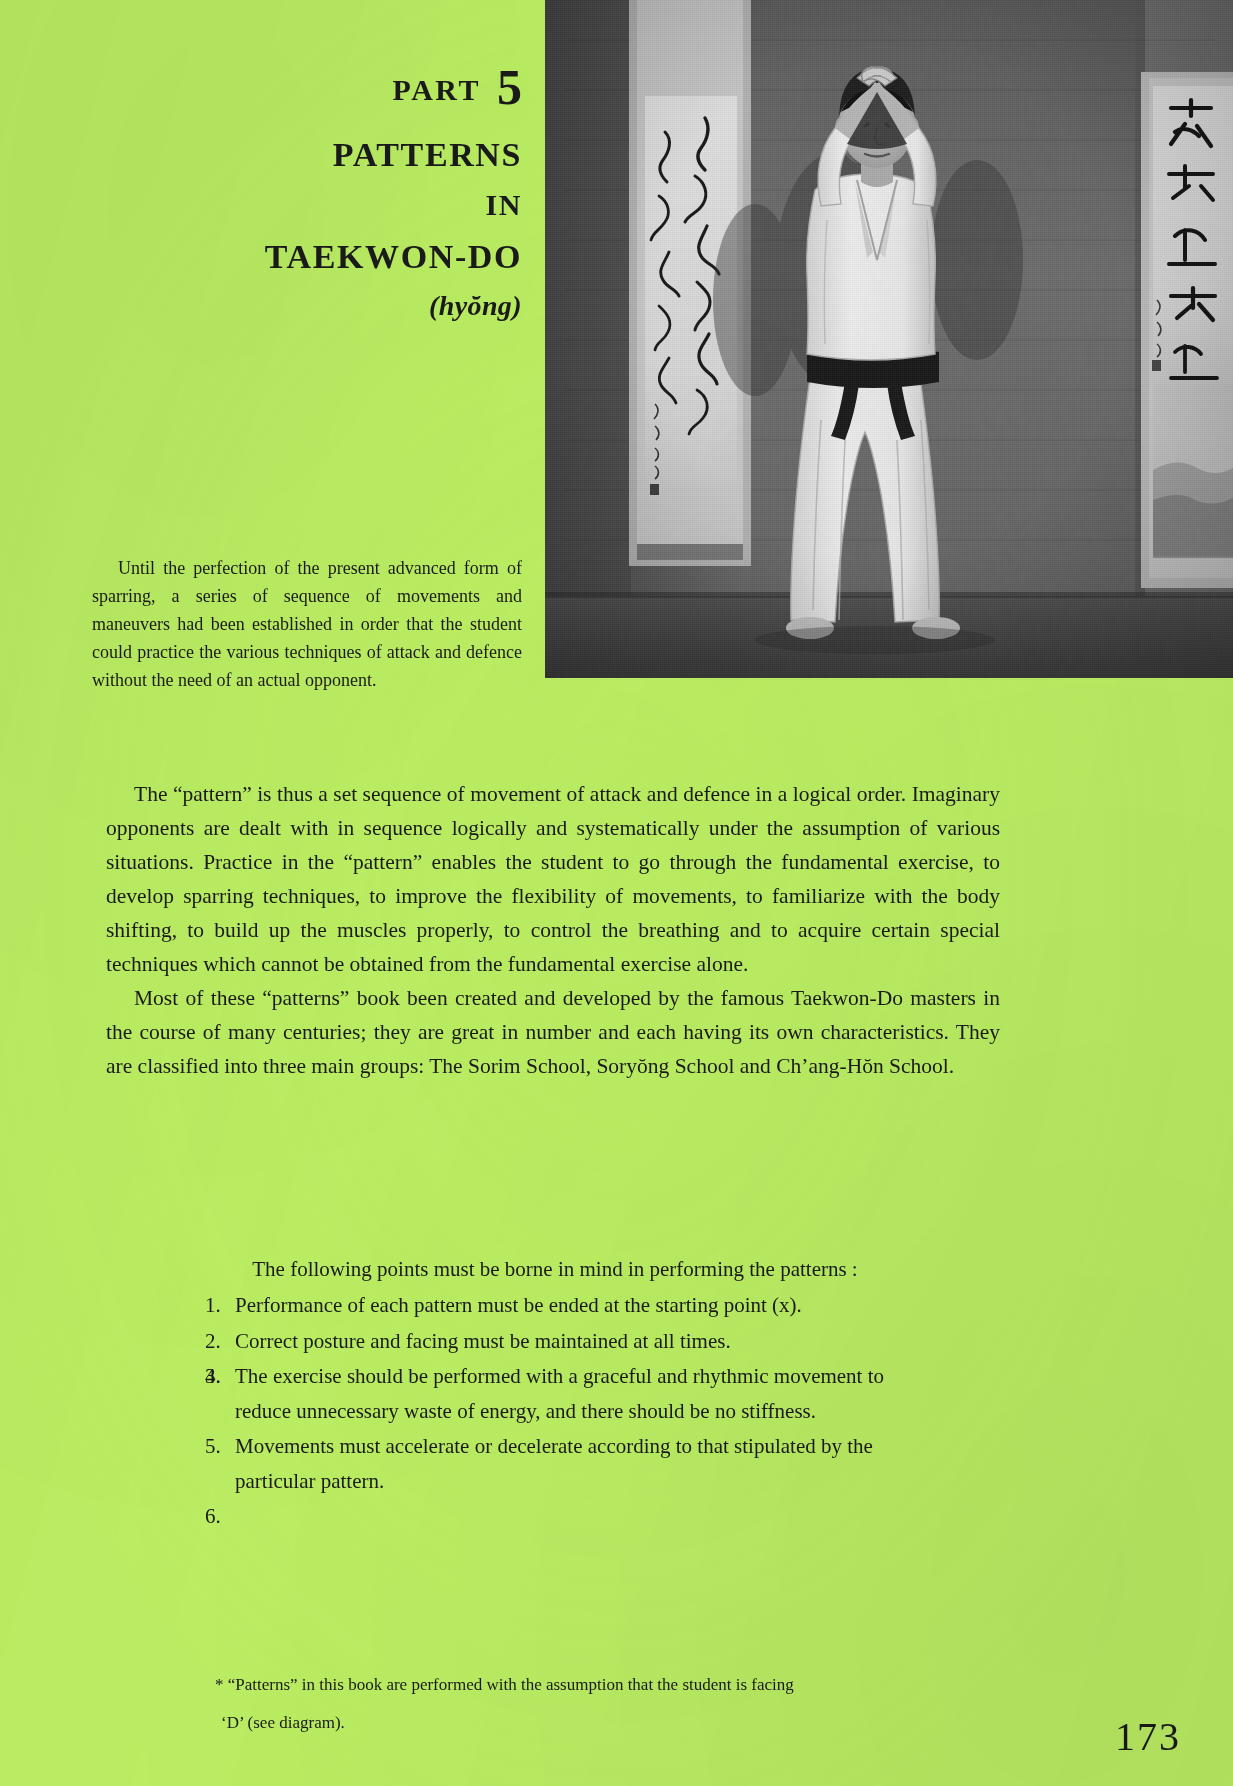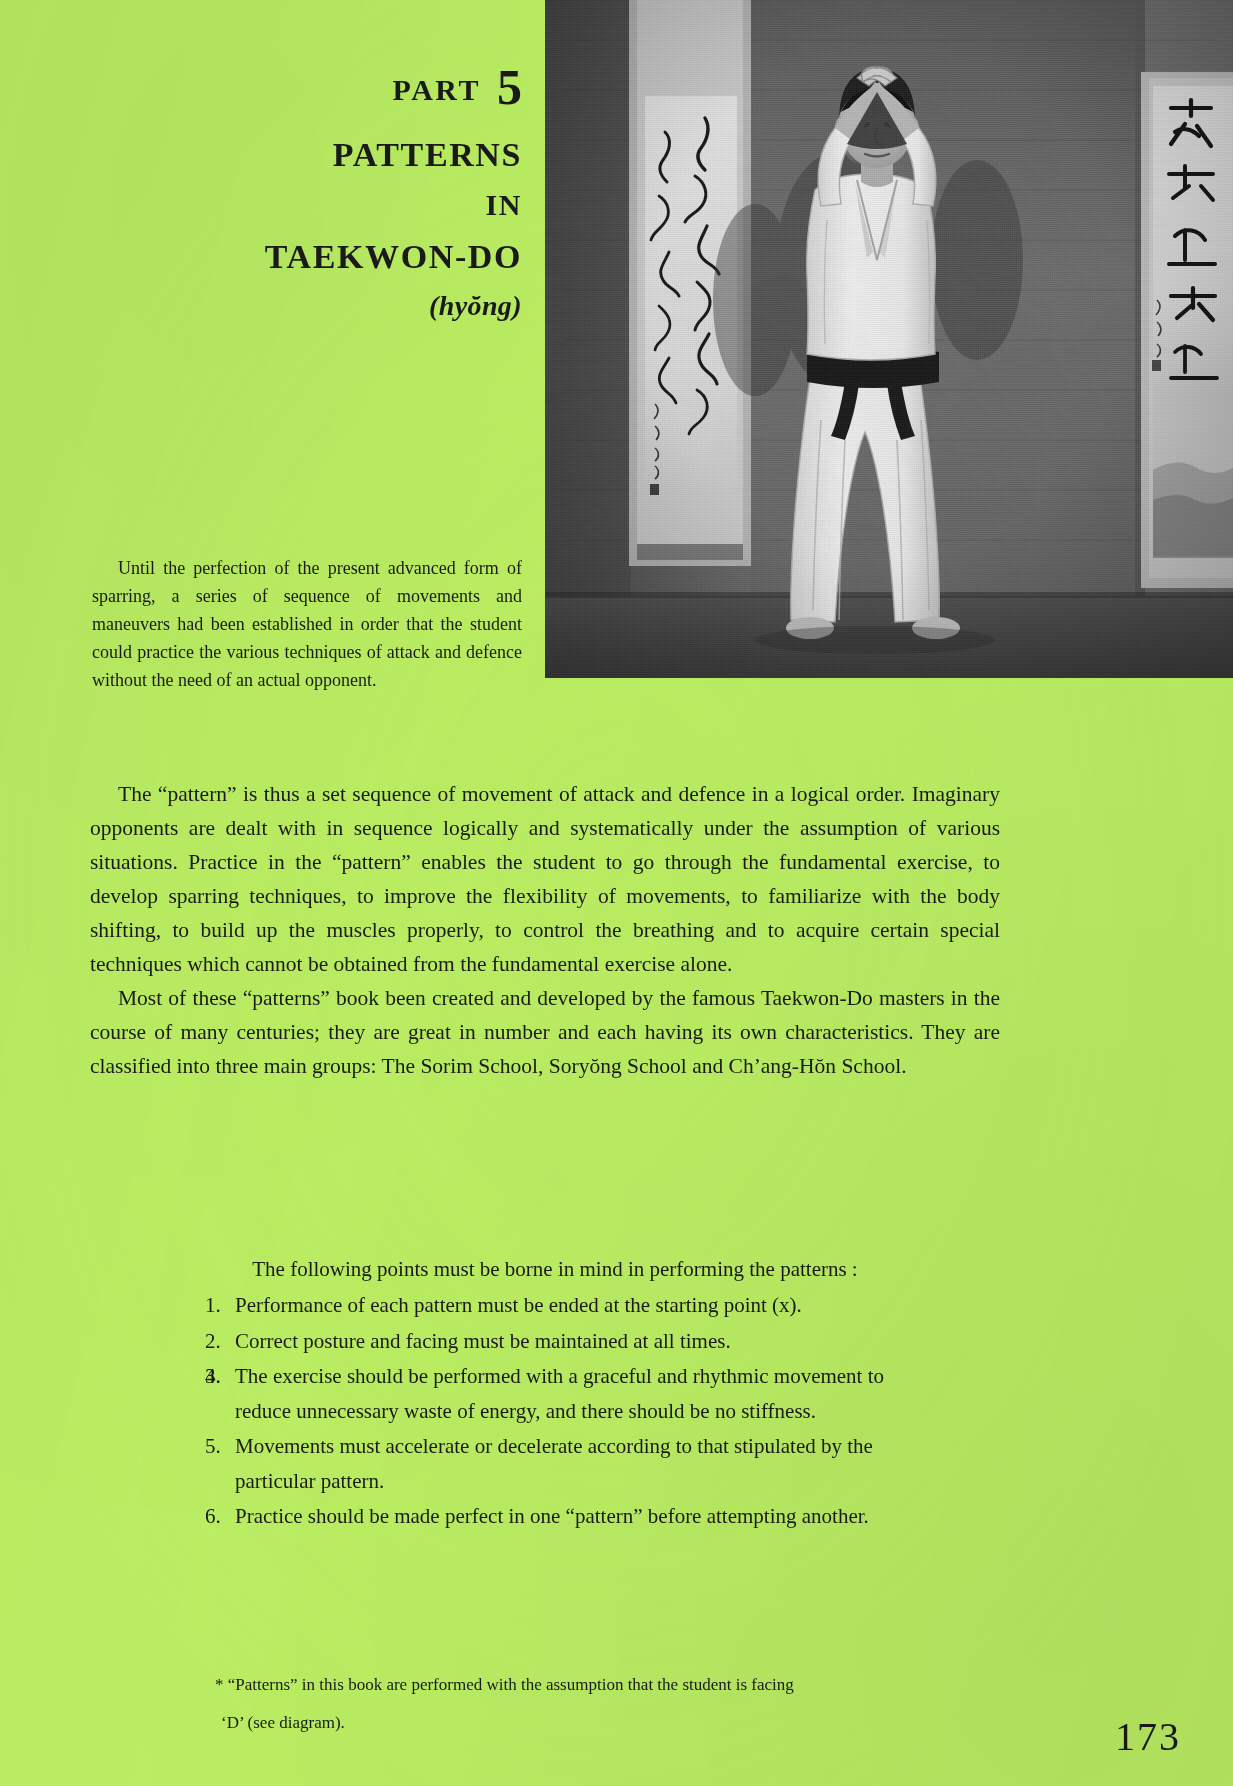--- a/index.html
+++ b/index.html
@@ -111,21 +111,21 @@
   .body-col {
     position: absolute;
     left: 90px;
     top: 778px;
     width: 910px;
     font-size: 21.5px;
     line-height: 1.58;
     text-align: justify;
     text-justify: inter-word;
   }
-  .body-col p { margin: 0 0 0 0; text-indent: 28px; }
+  .body-col p { margin: 0 0 0 16px; text-indent: 28px; }
 
   
   .list-block {
     position: absolute;
     left: 205px;
     top: 1252px;
     width: 700px;
     font-size: 21px;
     line-height: 1.64;
   }
@@ -393,21 +393,20 @@
       <li>
         <span class="marker">4.</span>
         <span>The exercise should be performed with a graceful and rhythmic movement to reduce unnecessary waste of energy, and there should be no stiffness.</span>
       </li>
       <li>
         <span class="marker">5.</span>
         <span>Movements must accelerate or decelerate according to that stipulated by the particular pattern.</span>
       </li>
       <li>
         <span class="marker">6.</span>
-        <span>Practice should be made perfect in one “pattern” before attempting another.</span>
       </li>
     </ol>
   </div>
 
   <div class="footnote">
     <p class="fn-line1">* “Patterns” in this book are performed with the assumption that the student is facing</p>
     <p class="fn-line2">‘D’ (see diagram).</p>
   </div>
 
   <div class="folio">173</div>

